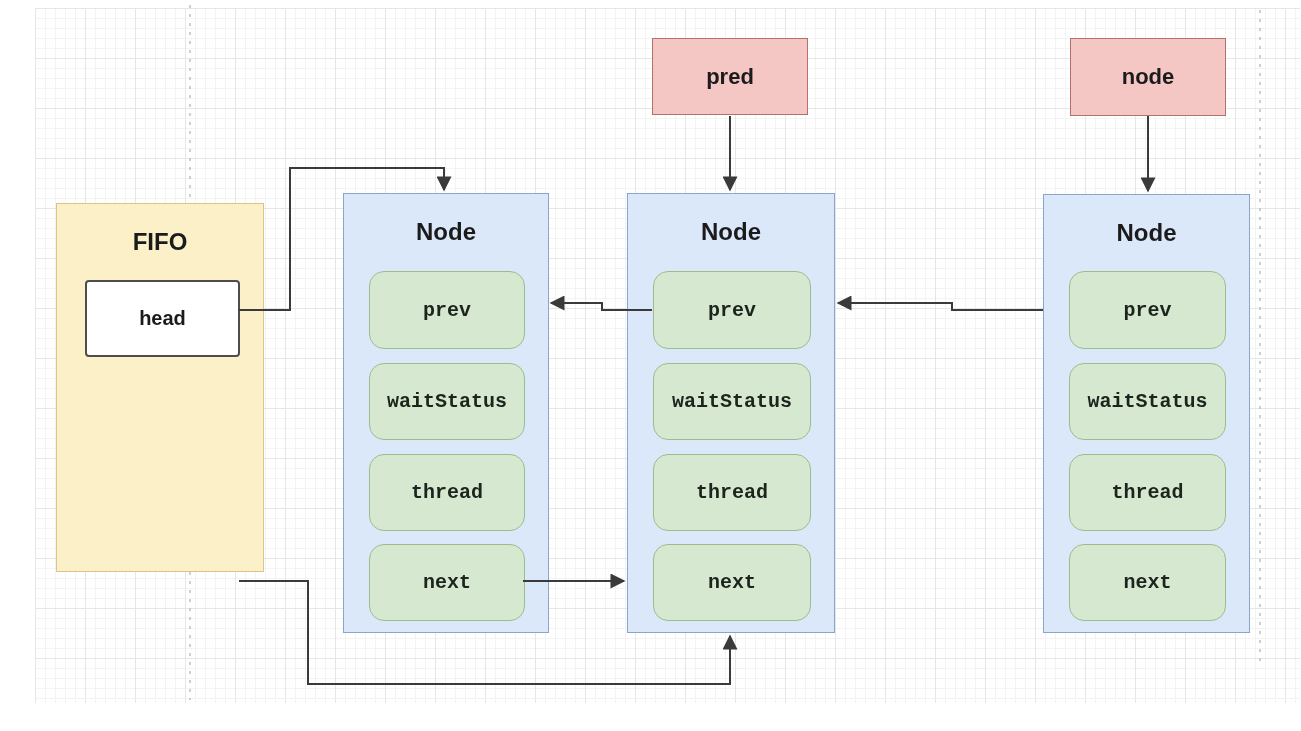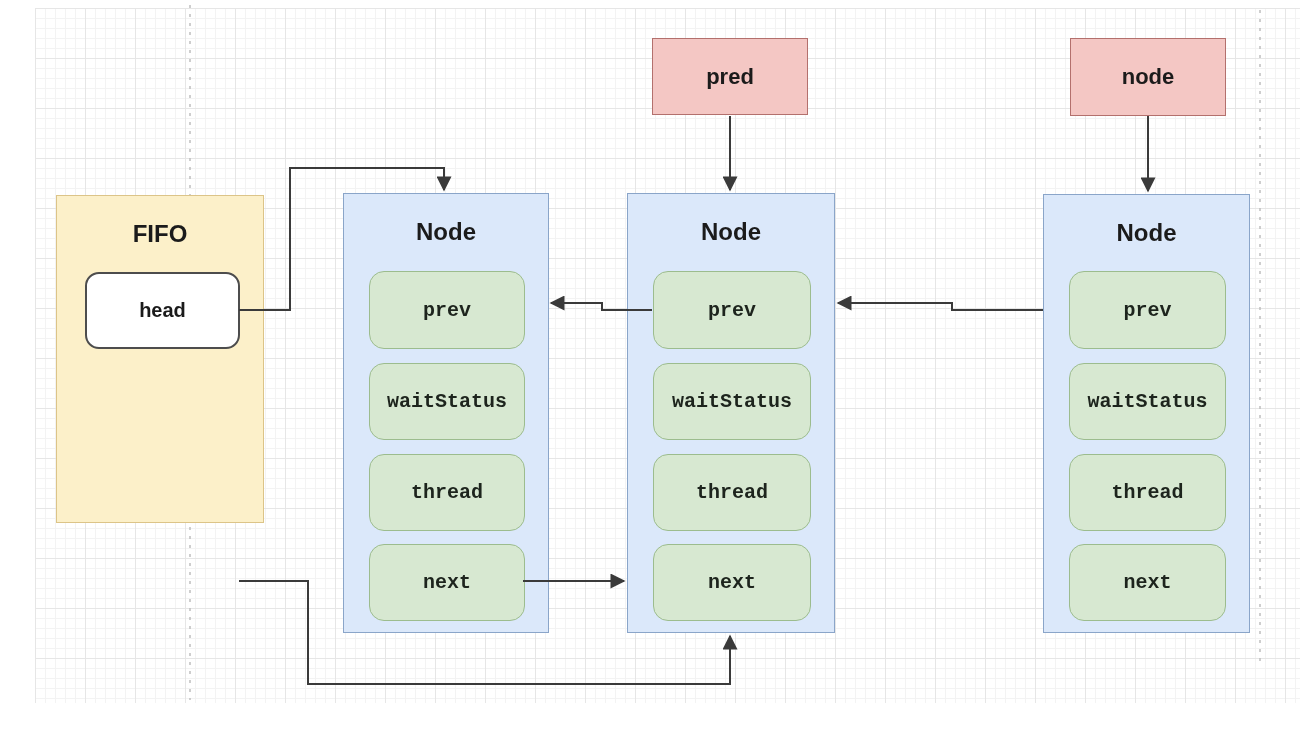--- a/index.html
+++ b/index.html
@@ -13,21 +13,21 @@
       repeating-linear-gradient(to bottom, var(--grid-minor) 0 1px, transparent 1px 10px);}
   .layer{position:absolute;left:0;top:0;width:1301px;height:731px;pointer-events:none;}
   .guides{z-index:1;}
   .wires{z-index:3;}
   .box{position:absolute;box-sizing:border-box;z-index:2;}
   .fifo{background:var(--fifo-fill);border:1px solid var(--fifo-border);}
   .node{background:var(--node-fill);border:1.5px solid var(--node-border);}
   .group-title{position:absolute;top:24px;left:0;width:100%;text-align:center;
       font-weight:bold;font-size:24px;color:var(--text);}
   .slot{position:absolute;box-sizing:border-box;background:var(--slot-fill);
-      border:2px solid var(--slot-border);border-radius:14px;
+      border:2px solid var(--slot-border);border-radius:4px;
       display:flex;align-items:center;justify-content:center;
       font-weight:bold;font-size:20px;color:var(--text);}
   .field{position:absolute;box-sizing:border-box;background:var(--field-fill);
       border:1.5px solid var(--field-border);border-radius:15px;
       display:flex;align-items:center;justify-content:center;
       font-family:"Liberation Mono",monospace;font-weight:bold;font-size:20px;color:#1d241d;}
   .pointer{background:var(--pointer-fill);border:1.5px solid var(--pointer-border);
       display:flex;align-items:center;justify-content:center;
       font-weight:bold;font-size:22px;color:var(--text);}
   .wire{stroke:var(--arrow);stroke-width:2;fill:none;}
@@ -38,21 +38,21 @@
 
 <div class="canvas">
 
   <div class="grid"></div>
 
   <svg class="layer guides" viewBox="0 0 1301 731">
     <line class="guide" x1="190" y1="5" x2="190" y2="700"></line>
     <line class="guide" x1="1260" y1="10" x2="1260" y2="663"></line>
   </svg>
 
-  <div class="box fifo" style="left:56px;top:195px;width:208px;height:328px">
+  <div class="box fifo" style="left:56px;top:203px;width:208px;height:369px">
     <div class="group-title">FIFO</div>
     <div class="slot" style="left:28px;top:76px;width:155px;height:77px">
       <span>head</span>
     </div>
   </div>
 
   <div class="box pointer" style="left:652px;top:38px;width:156px;height:77px">
     <span>pred</span>
   </div>
   <div class="box pointer" style="left:1070px;top:38px;width:156px;height:78px">

